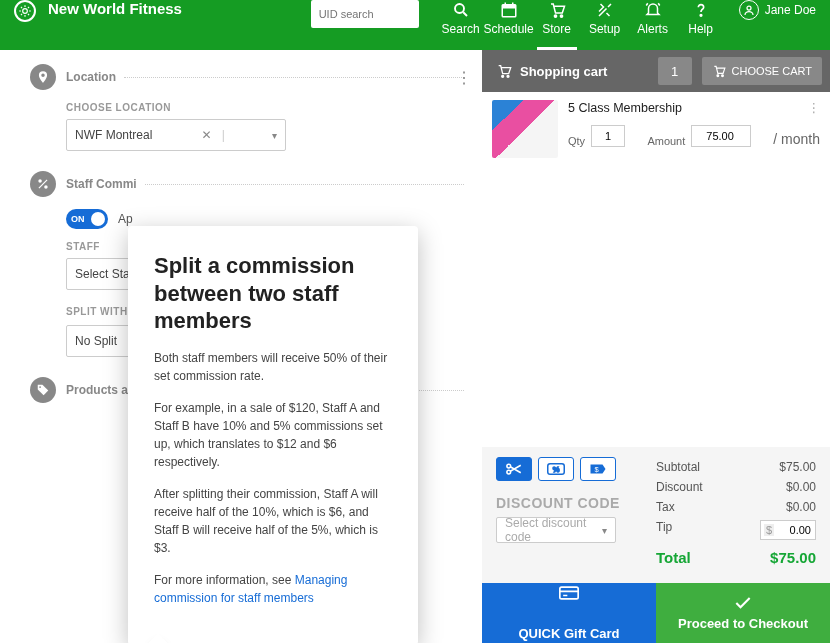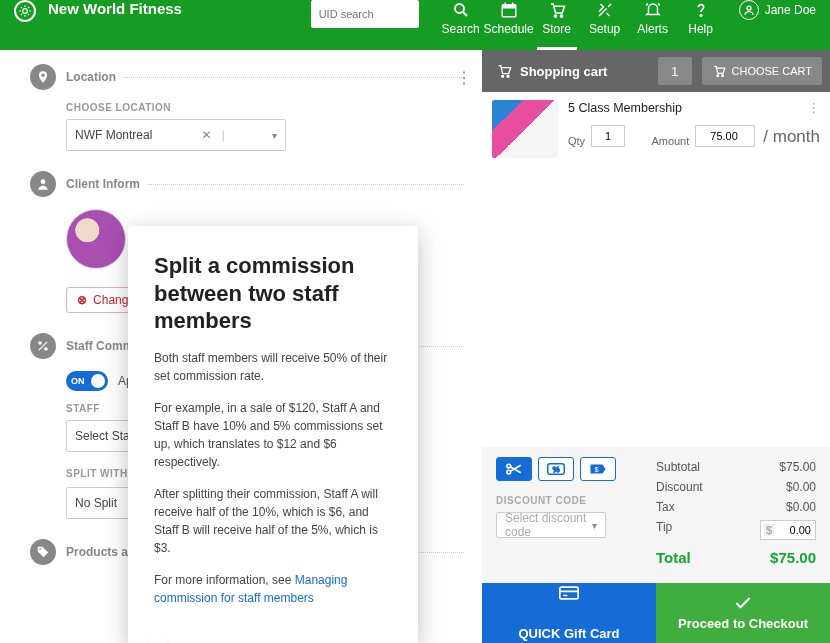--- a/index.html
+++ b/index.html
@@ -74,37 +74,37 @@
 .cart-thumb { width:66px; height:58px; background:linear-gradient(135deg,#2b82d6 0 25%,#e94fa1 25% 50%,#f5f5f5 50% 100%); border-radius:2px; }
 .cart-item-main { flex:1; }
 .cart-item-title { font-size:12.5px; color:#222; margin-bottom:10px; display:flex; align-items:center; }
 .cart-item-title .kebab-s { margin-left:auto; color:#aaa; cursor:pointer; }
 .cart-row { display:flex; align-items:flex-end; gap:6px; font-size:11px; color:#666; }
 .cart-row .lbl { }
 .cart-input { width:34px; height:22px; border:1px solid #ccc; text-align:center; font-size:11px; }
 .amt-input { width:60px; height:22px; border:1px solid #ccc; font-size:11px; padding:0 4px 0 14px; position:relative; }
 .amt-wrap { position:relative; }
 .amt-wrap .dollar { position:absolute; left:5px; top:50%; transform:translateY(-50%); font-size:11px; color:#888; }
-.permonth { font-size:17px; color:#666; margin-left:2px; }
+.permonth { font-size:14px; color:#666; margin-left:16px; }
 
 .cart-fill { flex:1; }
 .cart-footer { background:#f5f5f5; padding:10px 14px 0; }
 .promo-row { display:flex; gap:10px; align-items:flex-start; }
 .promo-icons { display:flex; gap:6px; }
 .promo-btn { height:24px; border:1px solid #166cd6; border-radius:3px; background:#fff; color:#166cd6; display:flex; align-items:center; justify-content:center; padding:0 8px; font-size:11px; cursor:pointer; }
 .promo-btn.active { background:#166cd6; color:#fff; }
 .totals { width:160px; margin-left:auto; font-size:12px; }
 .totals .line { display:flex; justify-content:space-between; padding:3px 0; color:#555; }
 .totals .line.total { color:#15a635; font-weight:700; font-size:15px; padding-top:6px; }
 .tip-input-wrap { position:relative; width:56px; height:20px; }
 .tip-input { width:100%; height:100%; border:1px solid #ccc; font-size:11px; text-align:right; padding-right:4px; padding-left:14px; }
 .tip-input-wrap .dollar { position:absolute; left:4px; top:50%; transform:translateY(-50%); font-size:11px; color:#999; background:#eee; width:10px; text-align:center; }
 
-.discount-label { font-size:10px; letter-spacing:.5px; color:#aaa; font-weight:700; margin:14px 0 6px; }
-.discount-select { width:110px; height:26px; }
+.discount-label { font-size:14px; letter-spacing:.5px; color:#aaa; font-weight:700; margin:14px 0 6px; }
+.discount-select { width:120px; height:26px; }
 
 .cta-row { display:flex; margin-top:14px; margin-left:-14px; margin-right:-14px; }
 .cta { flex:1; height:60px; display:flex; flex-direction:column; align-items:center; justify-content:center; color:#fff; font-size:13px; font-weight:600; gap:4px; cursor:pointer; border:none; }
 .cta.gift { background:#166cd6;gap:24px; }
 .cta.checkout { background:#3fae3f; }
 .cta .ic { height:16px; }
 
 svg { display:block; }
 </style>
 </head>
@@ -204,39 +204,20 @@
         <div class="field-label">CHOOSE LOCATION</div>
         <div class="select-box select-loc">
           <span>NWF Montreal</span>
           <span class="clear">✕</span>
           <span style="color:#ccc;padding:0 4px">|</span>
           <span class="caret">▾</span>
         </div>
       </div>
     </div>
 
-    <div class="section">
-      <div class="section-head">
-        <div class="section-icon">
-            <svg width="14" height="14" viewBox="0 0 24 24" fill="#fff">
-              <circle cx="12" cy="8" r="4"></circle>
-              <path d="M4 22c0-4 4-7 8-7s8 3 8 7z"></path>
-            </svg>
-          </div>
-        <div class="section-title">Client Inform</div>
-        <div class="dotted"></div>
-      </div>
-      <div class="section-body">
-        <div class="avatar-big"></div>
-        <button class="change-btn">
-          <span class="close-x">⊗</span>
-          <span>Chang</span>
-        </button>
-      </div>
-    </div>
 
     <div class="section">
       <div class="section-head">
         <div class="section-icon">
             <svg width="14" height="14" viewBox="0 0 24 24" fill="#fff">
               <circle cx="7" cy="7" r="3"></circle>
               <circle cx="17" cy="17" r="3"></circle>
               <path d="M19 5L5 19" stroke="#fff" stroke-width="2"></path>
             </svg>
           </div>

